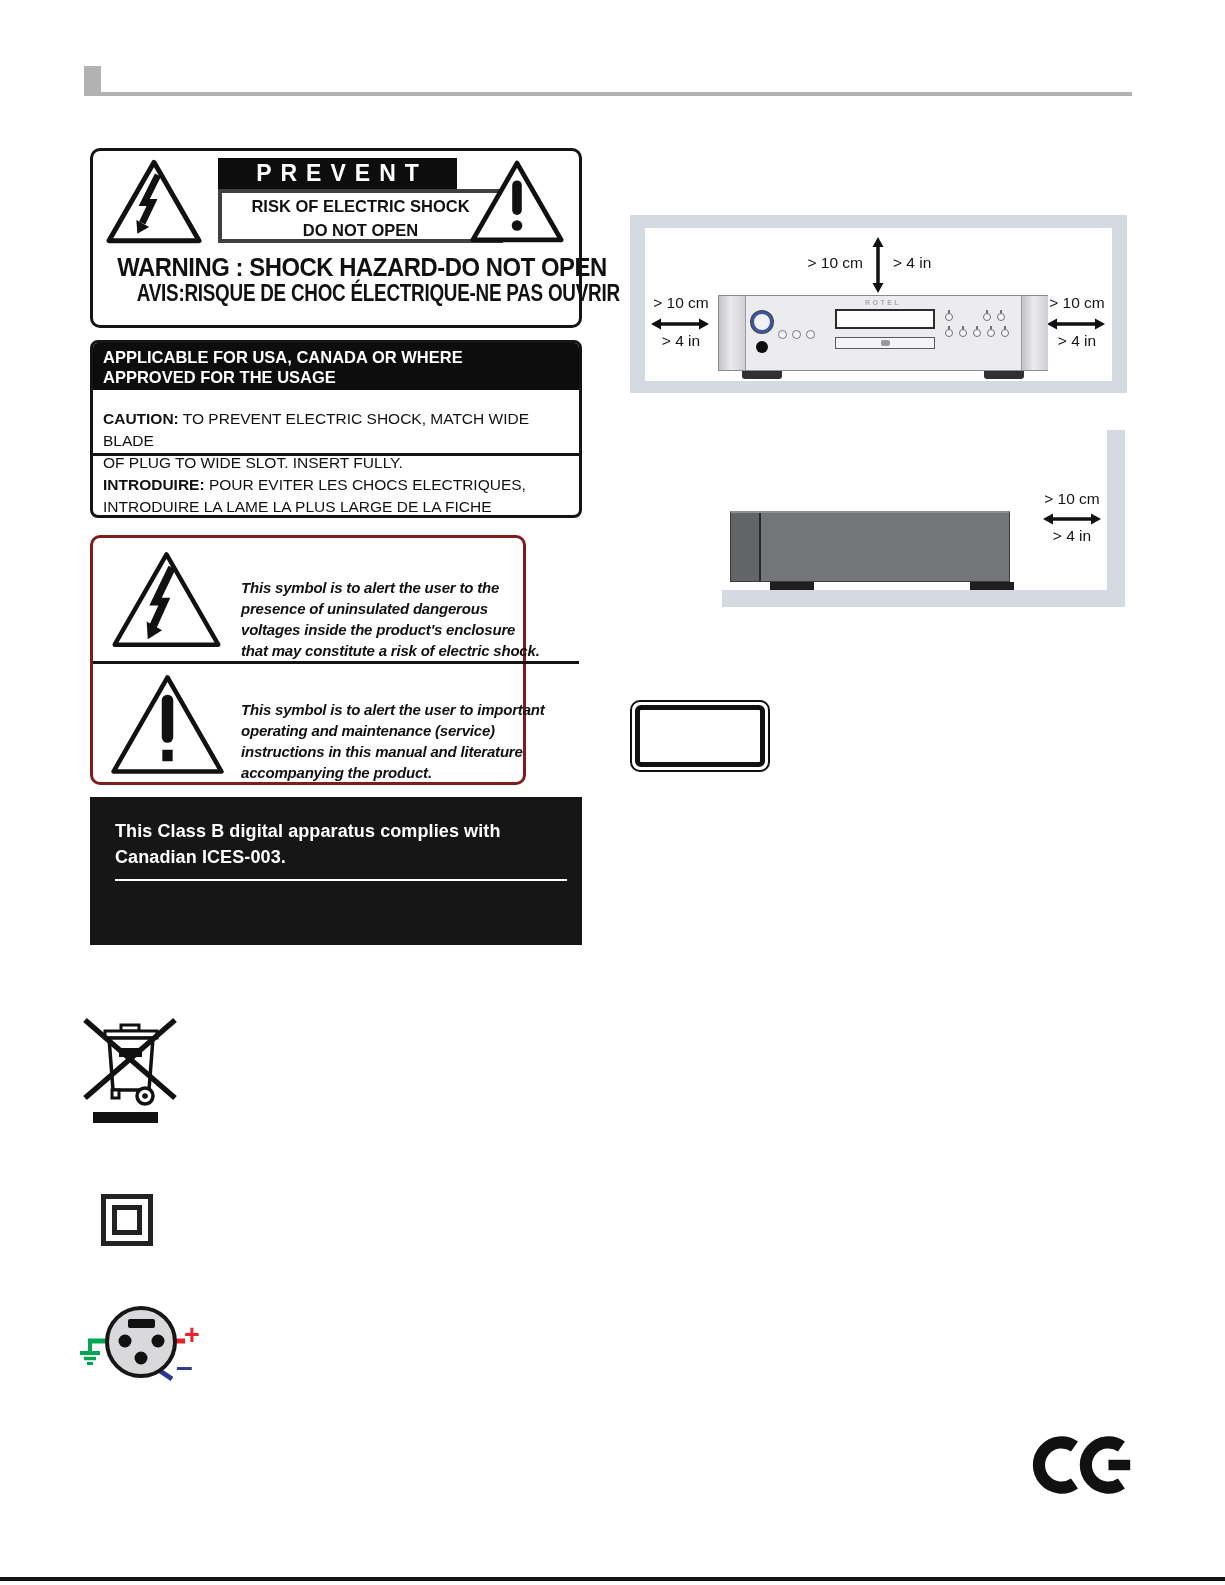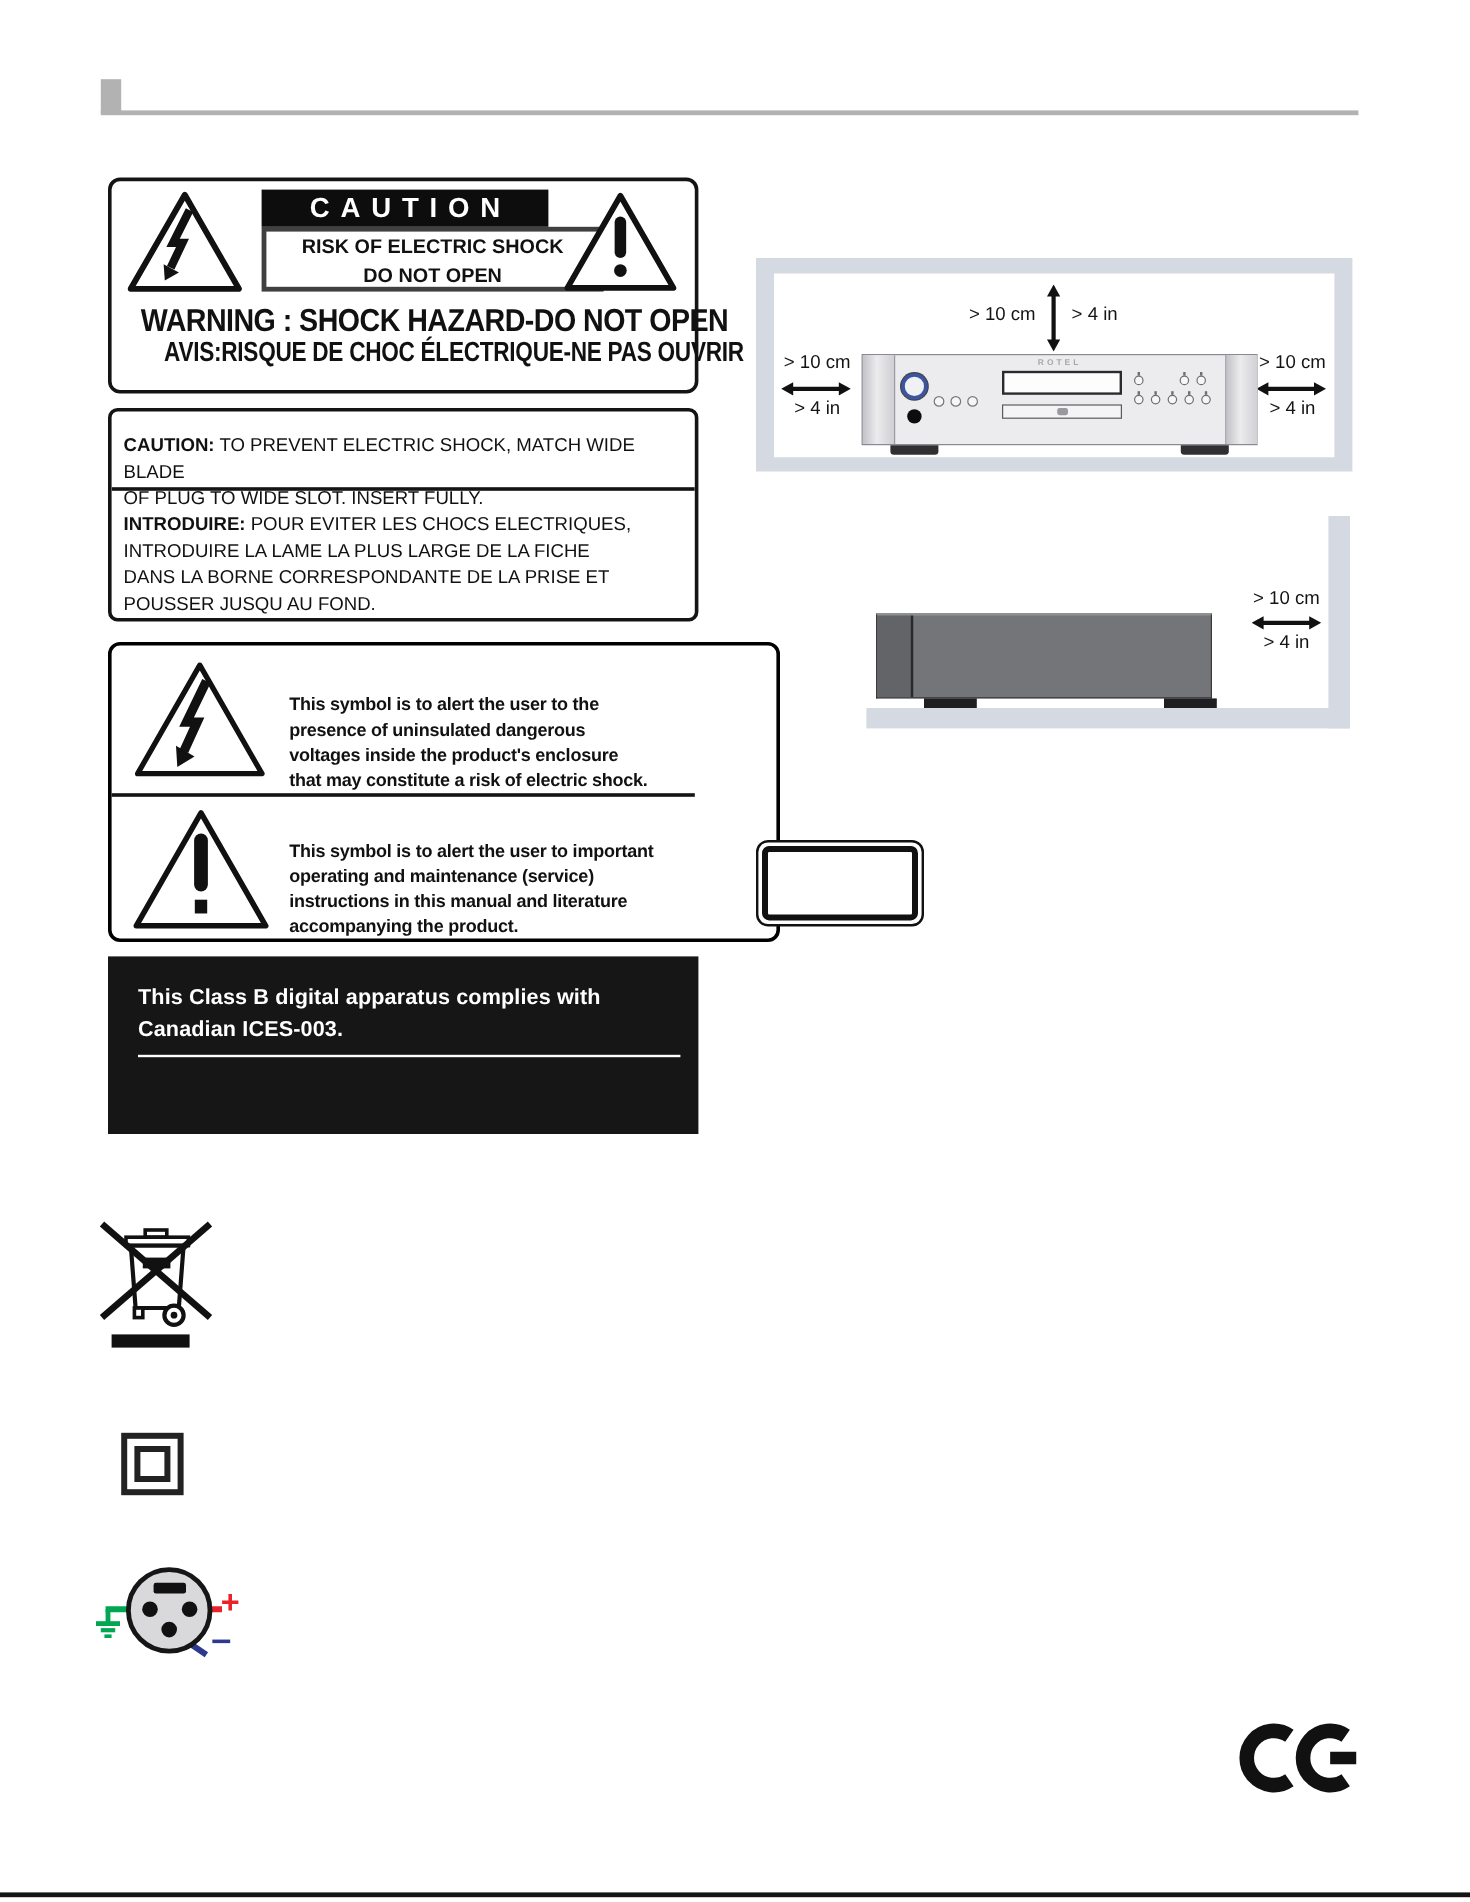--- a/index.html
+++ b/index.html
@@ -29,22 +29,22 @@
   .usa-box{left:90px;top:340px;width:492px;height:178px;border:3px solid #141414;border-radius:8px;
       box-sizing:border-box;overflow:hidden;background:#fff;}
   .usa-header{background:#0d0d0d;color:#fff;font-size:16.5px;font-weight:bold;line-height:20px;
       padding:4px 10px 3px 10px;height:40px;}
   .usa-row{font-size:15.5px;line-height:22px;padding:18px 10px 4px 10px;}
   .usa-row-1{border-bottom:3px solid #141414;height:41px;}
   .usa-row-2{height:86px;}
   .usa-row b{font-weight:bold;}
 
   
-  .sym-box{left:90px;top:535px;width:560px;height:250px;border:3px solid #000000;border-radius:10px;
-      box-sizing:border-box;background:#fff;}
+  .sym-box{left:90px;top:535px;width:436px;height:250px;border:3px solid #7f1d1d;border-radius:10px;
+      box-sizing:border-box;background:#fff;font-style:italic;}
   .tri-bolt-lg{left:17px;top:13px;width:113px;height:97px;}
   .sym-divider{left:0;top:123px;width:486px;height:3px;background:#141414;}
   .tri-excl-lg{left:17px;top:136px;width:115px;height:101px;}
   .sym-text{width:350px;font-size:15px;font-weight:bold;line-height:21px;letter-spacing:-.2px;}
   .sym-text-1{left:148px;top:39px;}
   .sym-text-2{left:148px;top:161px;}
 
   
   .ices-box{left:90px;top:797px;width:492px;height:148px;background:#161616;border-radius:0;color:#fff;}
   .ices-par{left:25px;width:450px;font-size:18px;font-weight:bold;line-height:26px;letter-spacing:.1px;}
@@ -104,33 +104,35 @@
 
   <div class="abs hdr-sq"></div>
   <div class="abs hdr-rule"></div>
 
   <div class="abs caution-label">
     <svg class="abs tri-bolt-sm" viewBox="0 0 100 88">
       <polygon points="50,4 96,84 4,84" fill="#fff" stroke="#111" stroke-width="5" stroke-linejoin="round"></polygon>
       <polyline points="54,17 40,45 48,45 38,66" fill="none" stroke="#111" stroke-width="7"></polyline>
       <polygon points="33,77 45,70 32,63" fill="#111"></polygon>
     </svg>
-    <div class="abs caution-banner">CAUTION</div>
+    <div class="abs caution-banner">PREVENT</div>
     <div class="abs risk-box preline">RISK OF ELECTRIC SHOCK
 DO NOT OPEN</div>
     <svg class="abs tri-excl-sm" viewBox="0 0 100 88">
       <polygon points="50,4 96,84 4,84" fill="#fff" stroke="#111" stroke-width="5" stroke-linejoin="round"></polygon>
       <rect x="45" y="22" width="10" height="36" rx="5" fill="#111"></rect>
       <circle cx="50" cy="69" r="5.5" fill="#111"></circle>
     </svg>
     <div class="abs warning-line">WARNING : SHOCK HAZARD-DO NOT OPEN</div>
     <div class="abs avis-line">AVIS:RISQUE DE CHOC ÉLECTRIQUE-NE PAS OUVRIR</div>
   </div>
 
   <div class="abs usa-box">
+    <div class="usa-header preline">APPLICABLE FOR USA, CANADA OR WHERE
+APPROVED FOR THE USAGE</div>
     <div class="usa-row usa-row-1 preline"><b>CAUTION:</b> <span>TO PREVENT ELECTRIC SHOCK, MATCH WIDE BLADE
 OF PLUG TO WIDE SLOT. INSERT FULLY.</span></div>
     <div class="usa-row usa-row-2 preline"><b>INTRODUIRE:</b> <span>POUR EVITER LES CHOCS ELECTRIQUES,
 INTRODUIRE LA LAME LA PLUS LARGE DE LA FICHE
 DANS LA BORNE CORRESPONDANTE DE LA PRISE ET
 POUSSER JUSQU AU FOND.</span></div>
   </div>
 
   <div class="abs sym-box">
     <svg class="abs tri-bolt-lg" viewBox="0 0 100 88">

